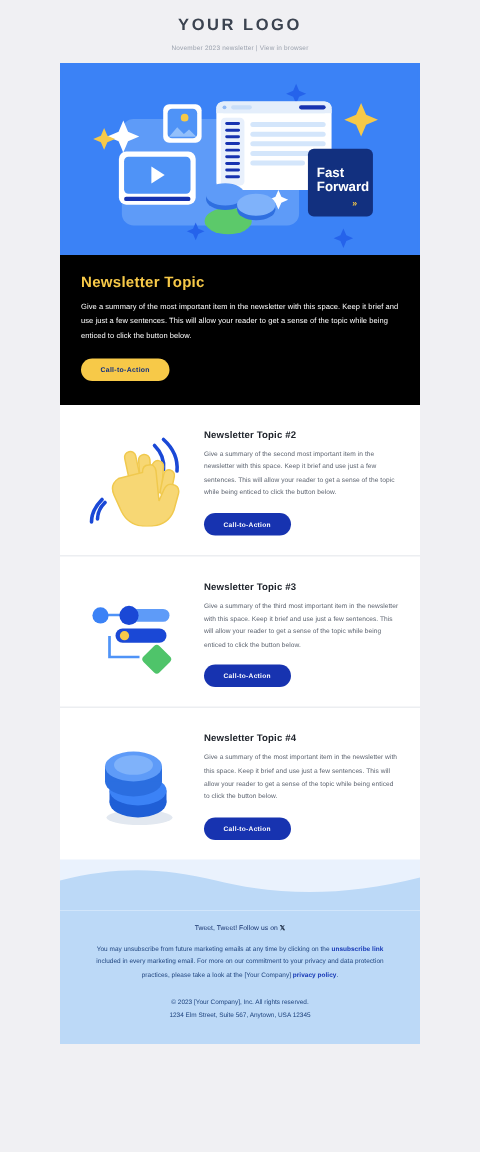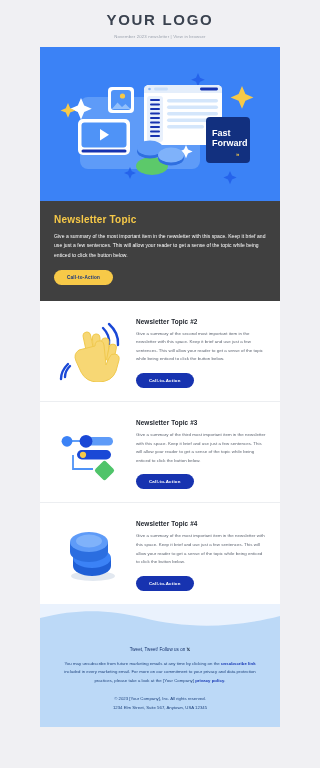--- a/index.html
+++ b/index.html
@@ -7,41 +7,41 @@
   body {
     background:#f0f0f3;
     font-family:"Liberation Sans", sans-serif;
     -webkit-font-smoothing:antialiased;
   }
   .page { width:320px; height:768px; position:relative; overflow:hidden; }
 
   
   .preheader { padding:11px 0 0; text-align:center; }
   .logo {
-    font-size:15px; font-weight:700; letter-spacing:1.7px;
+    font-size:11px; font-weight:700; letter-spacing:1.7px;
     color:#3b4350;
   }
   .preheader-sub {
     margin-top:6px; font-size:4.3px; letter-spacing:.15px; color:#9aa1ad;
   }
   .preheader-sub a { color:#9aa1ad; text-decoration:none; }
 
   
   .container {
     position:relative; width:240px; margin:8px auto 0;
     background:#ffffff;
   }
 
   
   .hero-art {
-    position:relative; height:154px; background:#3b82f6; overflow:hidden;
+    position:relative; height:128px; background:#3b82f6; overflow:hidden;
   }
   .hero-art svg { display:block; width:100%; height:100%; }
 
-  .hero-copy { background:#404040; padding:13px 14px 16px; }
+  .hero-copy { background:#000000; padding:13px 14px 16px; }
   .hero-title {
     color:#f7c948; font-size:10px; font-weight:700; letter-spacing:.2px;
     margin-bottom:7px;
   }
   .hero-body {
     color:#ffffff; font-size:5px; line-height:1.85; letter-spacing:.05px;
   }
   .btn-yellow {
     display:inline-block; margin-top:10px;
     background:#f7c948; color:#12307f;

